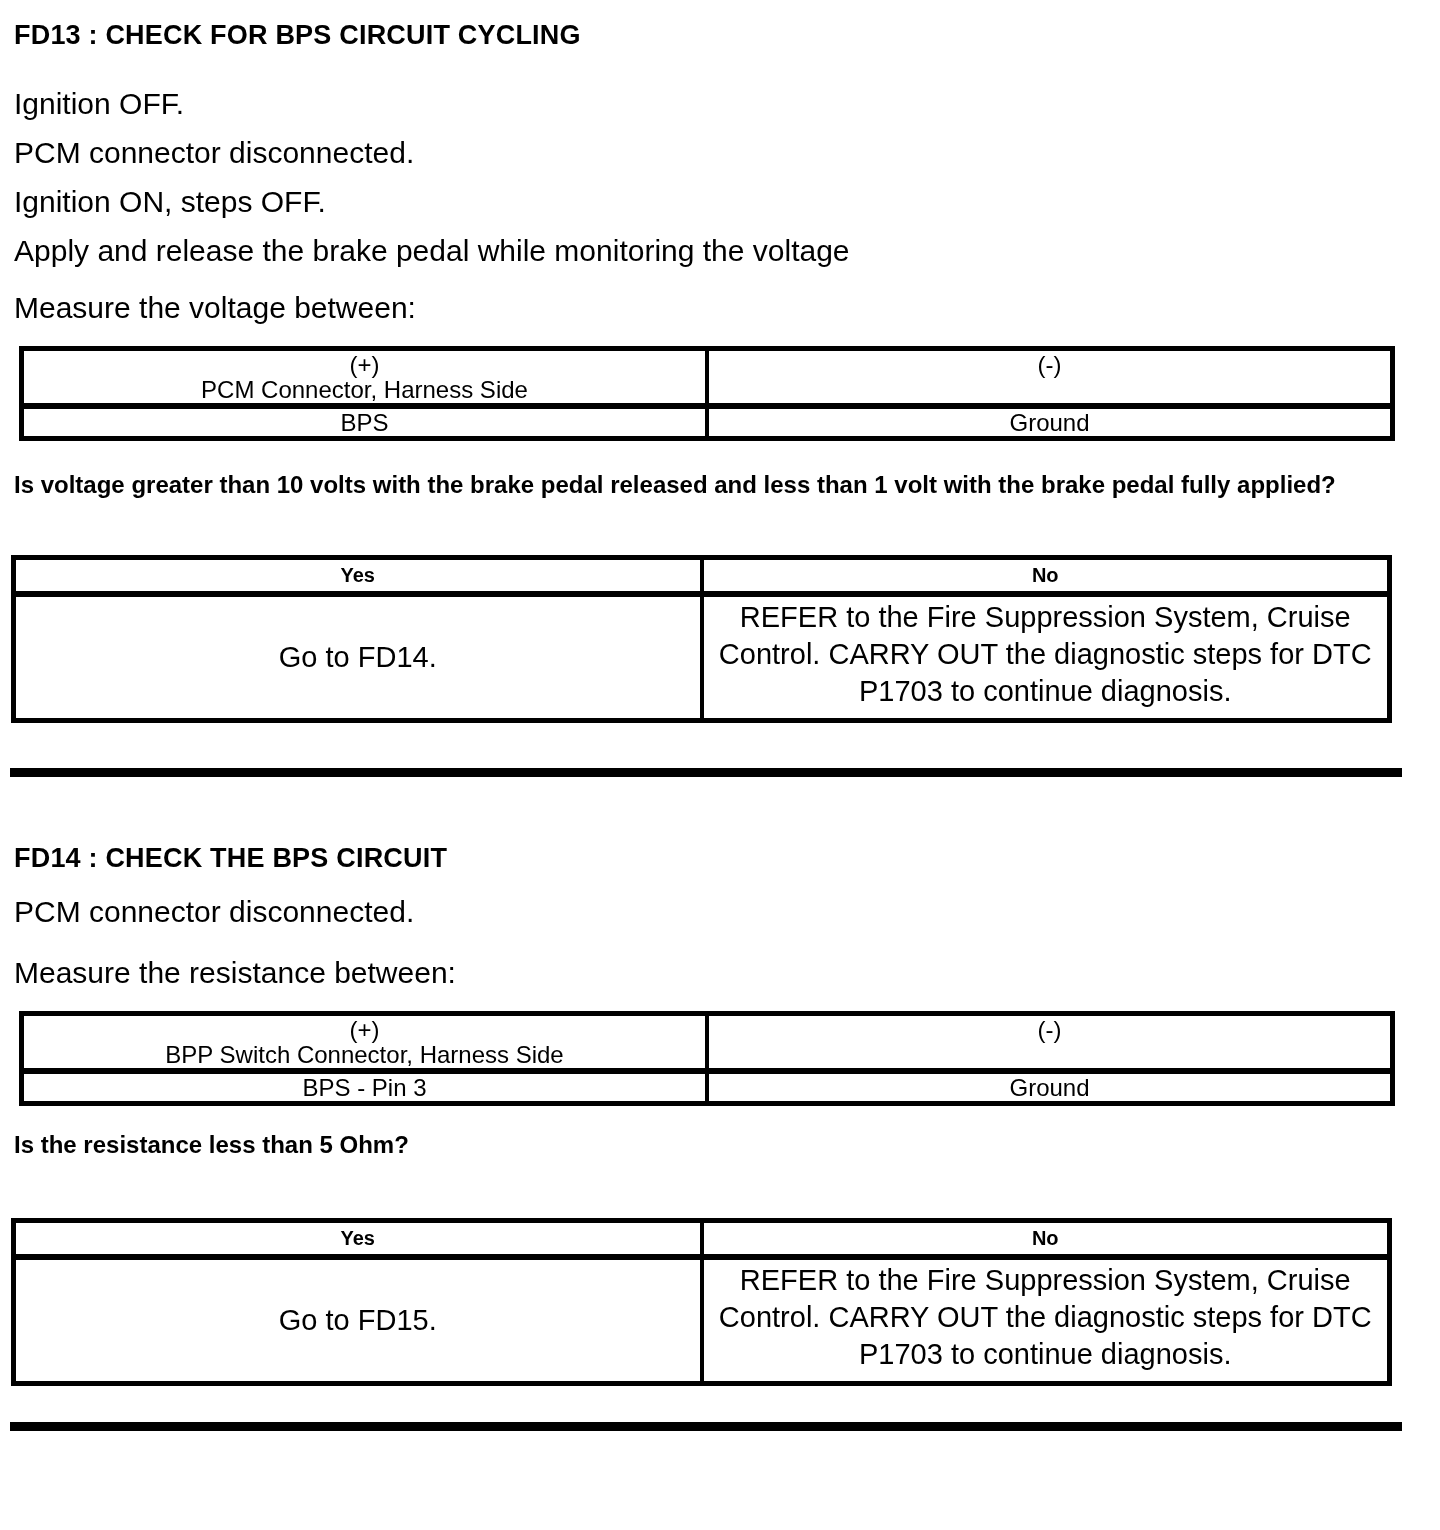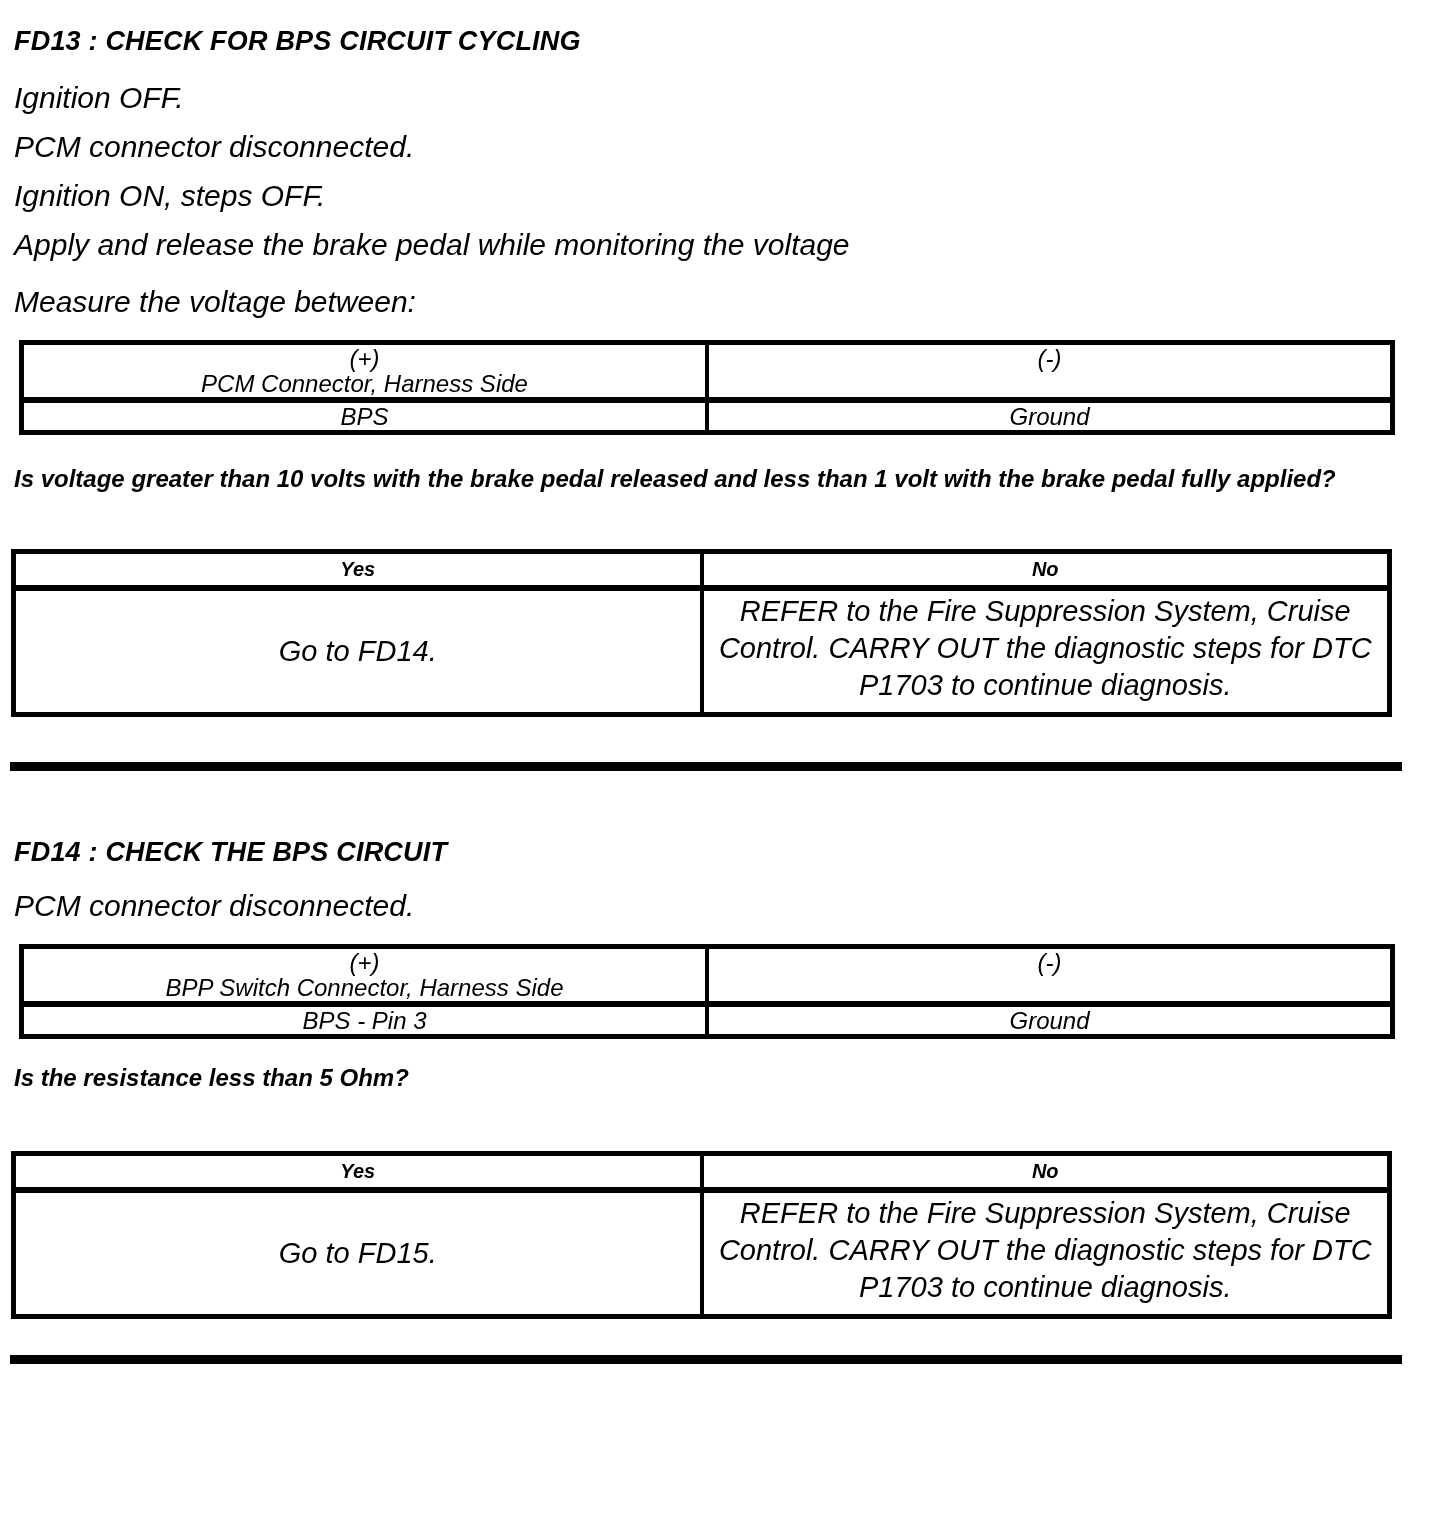--- a/index.html
+++ b/index.html
@@ -6,37 +6,36 @@
   html, body {
     margin: 0;
     padding: 0;
     background: #ffffff;
     color: #000000;
     font-family: "Liberation Sans", sans-serif;
   }
   .page {
     width: 1440px;
     height: 1530px;
-    padding-top: 26px;
+    padding-top: 20px;
     overflow: hidden;
     background: #ffffff;
-    font-style: italic;
   }
   .section-heading {
     font-size: 27px;
     font-weight: bold;
     margin: 0 0 0 14px;
     letter-spacing: 0.2px;
   }
   .step {
     font-size: 30px;
     line-height: 31px;
     margin: 18px 0 0 14px;
   }
-  .step.first { margin-top: 25px; }
+  .step.first { margin-top: 37px; }
   .step.gap-lg { margin-top: 26px; }
   .step.gap-md { margin-top: 22px; }
   .step.gap-xl { margin-top: 30px; }
 
   table.mtable {
     border-collapse: collapse;
     table-layout: fixed;
     width: 1376px;
     margin: 23px 0 0 19px;
     border: 5px solid #000;
@@ -148,20 +147,21 @@
     </tbody>
       </table>
 
     <div class="rule"></div>
   </div>
 
   <div>
     <div class="section-heading sect2-heading-gap">FD14 : CHECK THE BPS CIRCUIT</div>
 
     <div class="step gap-md">PCM connector disconnected.</div>
+    <div class="step gap-xl">Measure the resistance between:</div>
 
     <table class="mtable">
       <tbody>
           <tr class="hdr">
         <td>
           <div>(+)</div>
           <div>BPP Switch Connector, Harness Side</div>
         </td>
         <td>
           <div>(-)</div>

